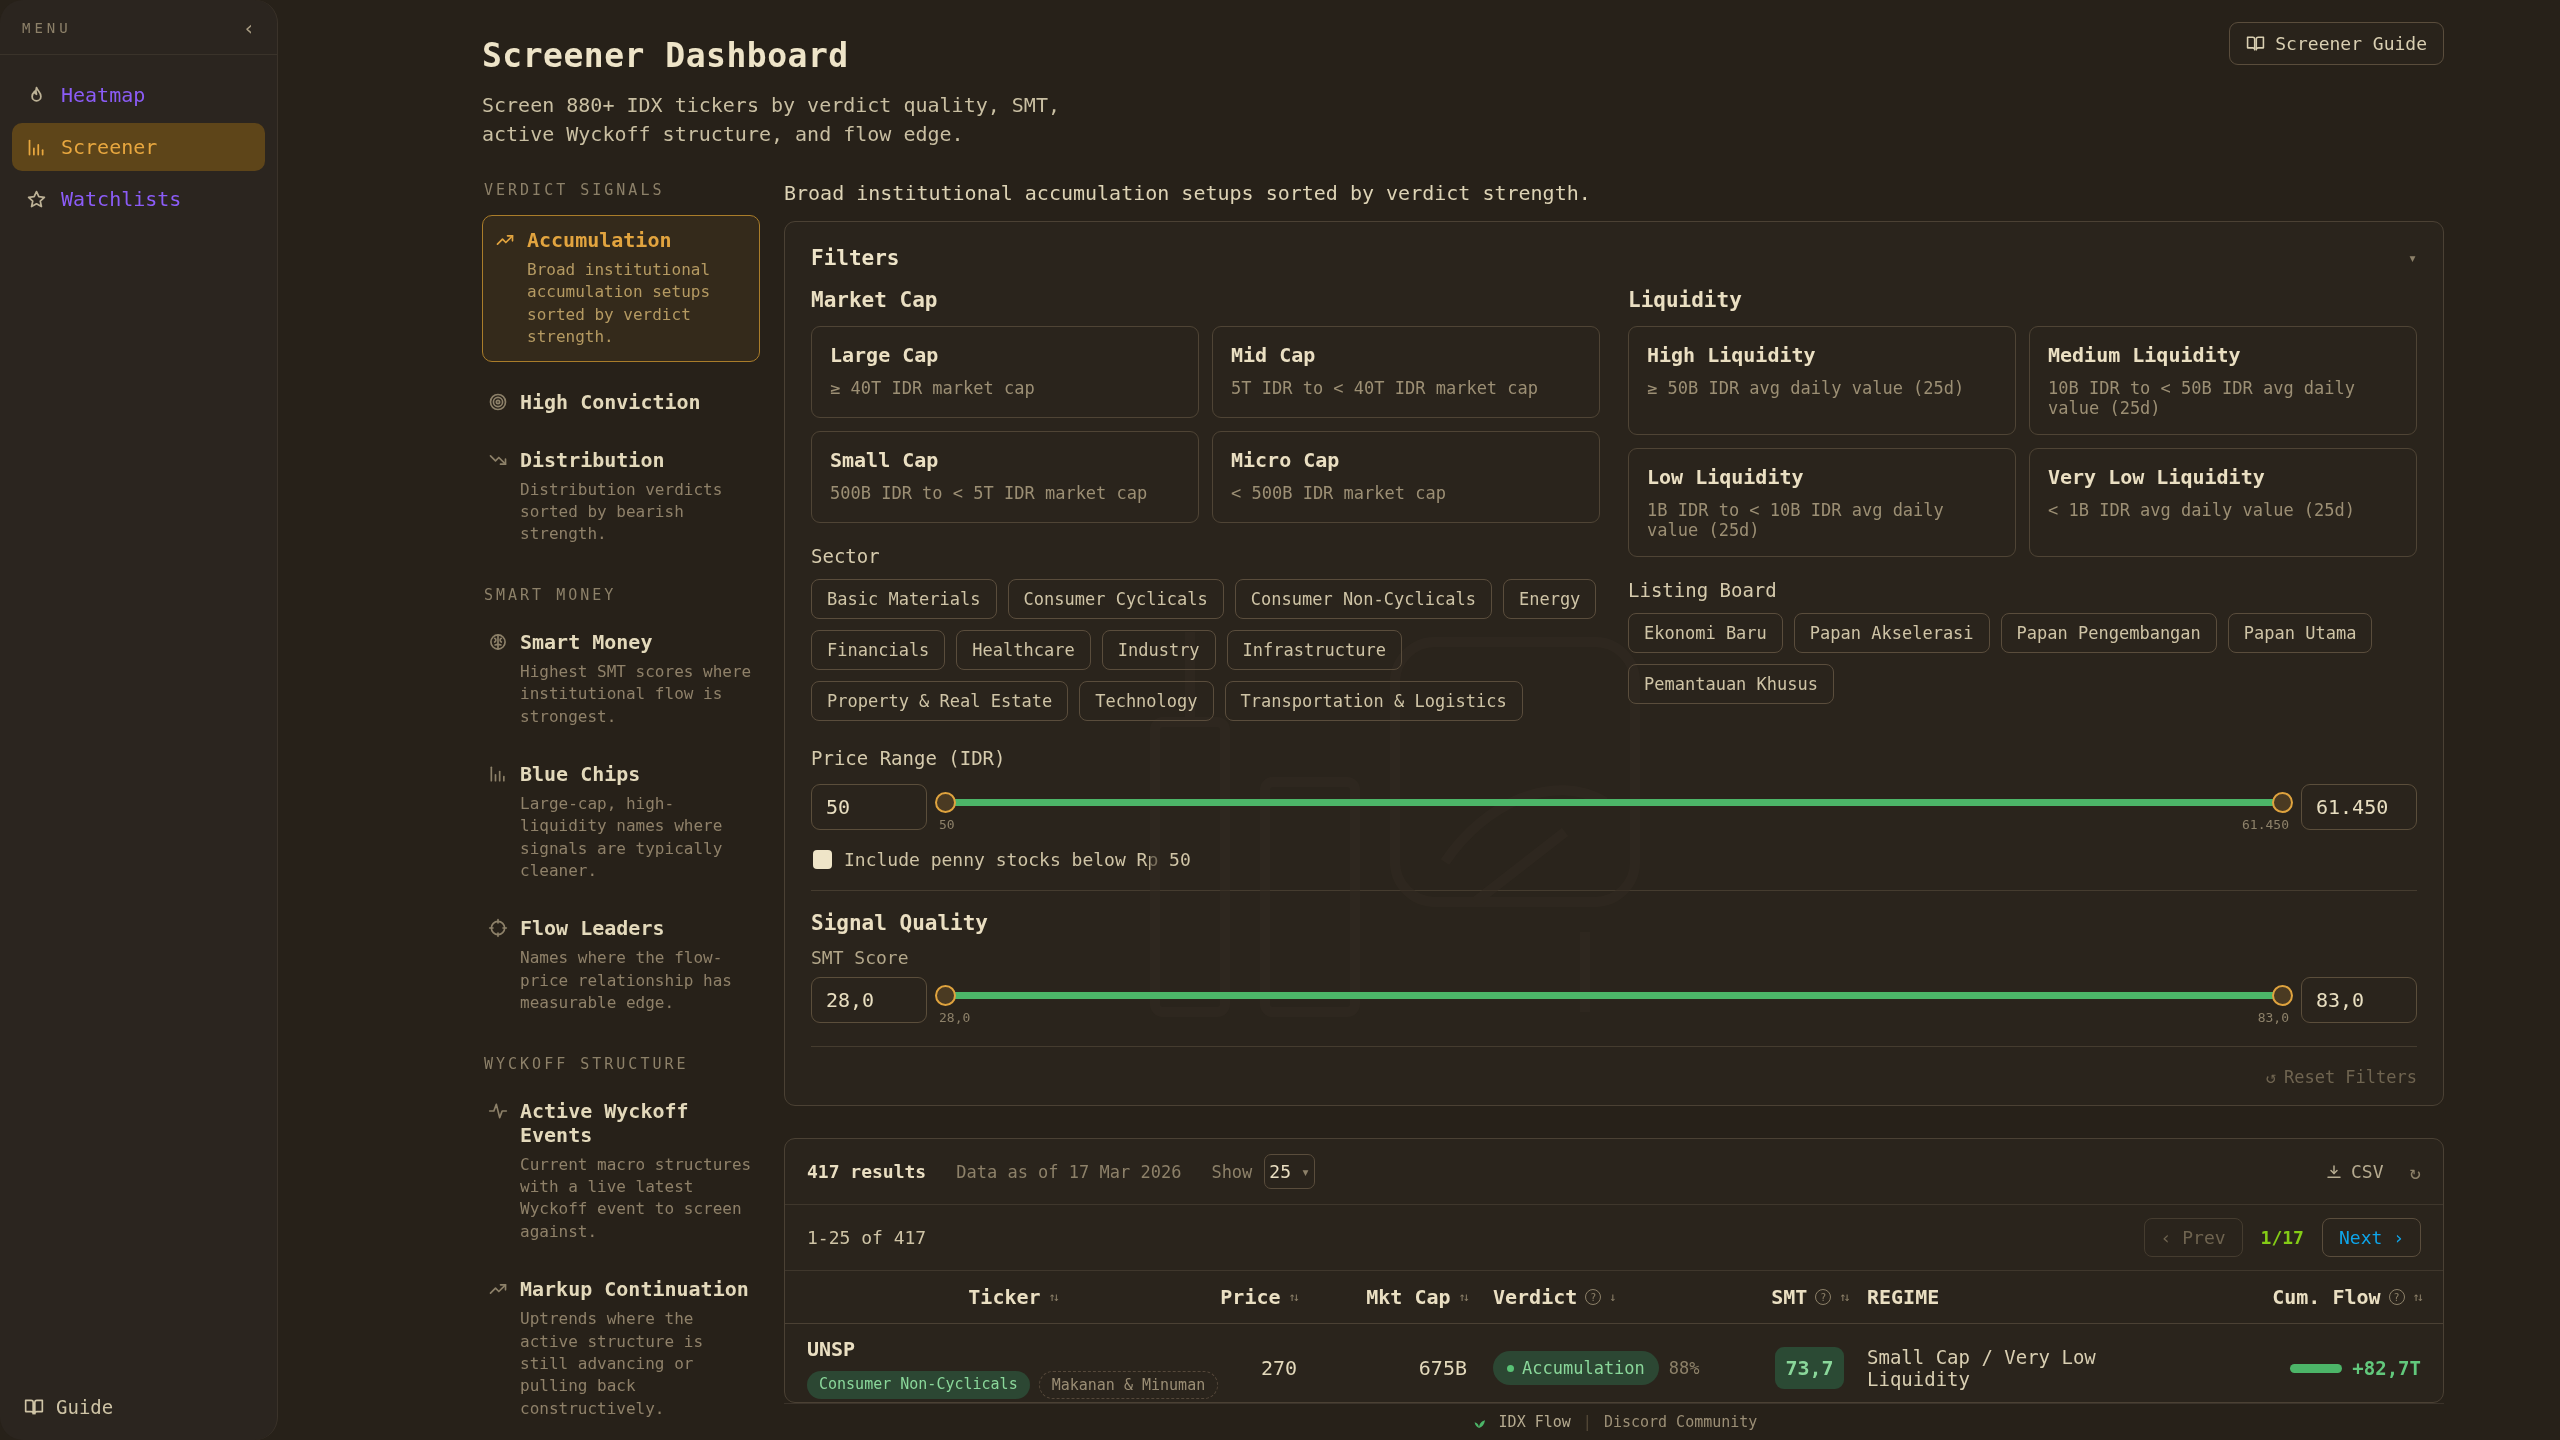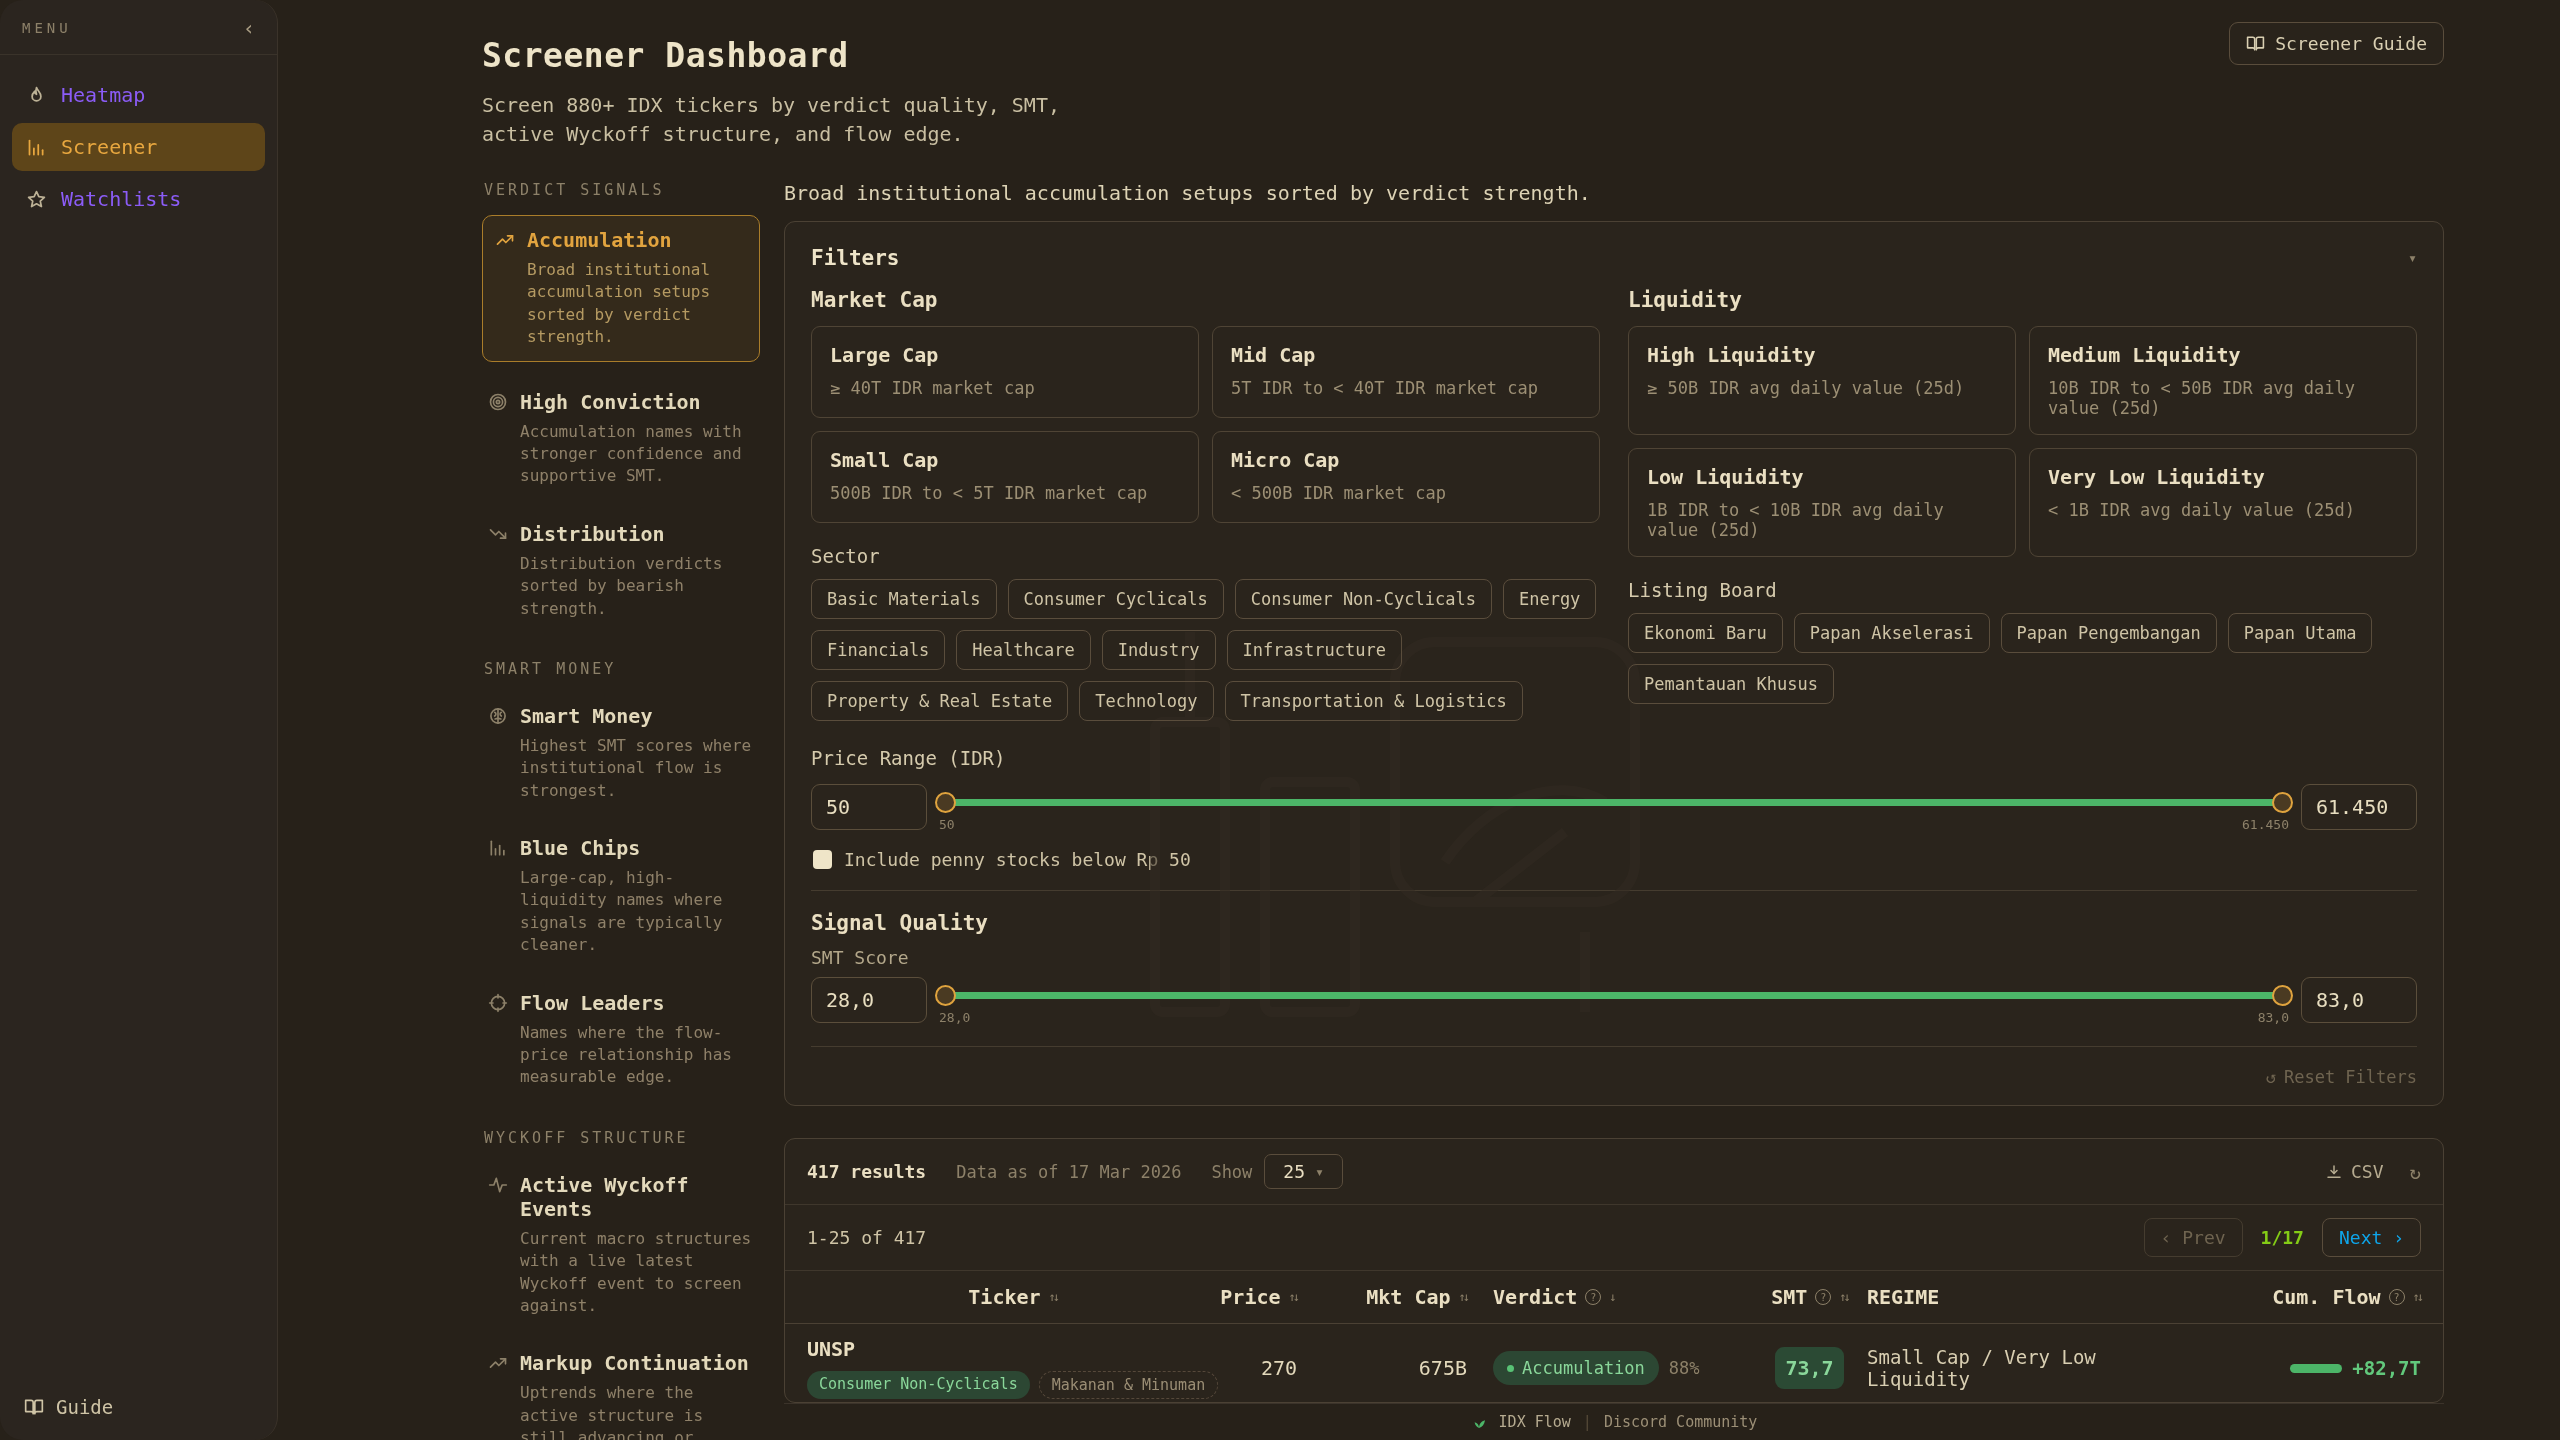--- a/index.html
+++ b/index.html
@@ -121,21 +121,21 @@
   .reset-link { display:flex; gap:8px; align-items:center; font-size:17px; color:#6f6450; cursor:pointer; }
 
   
   .results-panel { margin-top:32px; flex:1; min-height:0; }
   .res-head { display:flex; align-items:center; padding:15px 22px; border-bottom:1px solid #3f372c; }
   .res-count { font-size:18px; font-weight:bold; color:#eadfc2; }
   .res-asof { font-size:17px; color:#8d8169; margin-left:30px; }
   .res-show { font-size:17px; color:#8d8169; margin-left:30px; }
   .select {
     display:inline-flex; align-items:center; gap:10px; margin-left:12px;
-    border:1px solid #5a4d3c; border-radius:7px; padding:6px 18px; color:#eadfc2; font-size:18px; cursor:pointer;
+    border:1px solid #5a4d3c; border-radius:7px; padding:6px 4px; color:#eadfc2; font-size:18px; cursor:pointer;
   }
   .res-right { margin-left:auto; display:flex; align-items:center; gap:26px; }
   .csv-btn { display:flex; align-items:center; gap:8px; color:#b6ab90; font-size:18px; cursor:pointer; }
   .refresh { color:#8d8169; font-size:19px; cursor:pointer; }
 
   .pag-row { display:flex; align-items:center; padding:13px 22px; border-bottom:1px solid #3f372c; }
   .pag-range { font-size:18px; color:#cfc4a6; }
   .pag-right { margin-left:auto; display:flex; align-items:center; gap:18px; }
   .pg-btn { border:1px solid #5a4d3c; border-radius:8px; padding:8px 16px; font-size:18px; color:#0ea5e9; cursor:pointer; }
   .pg-btn.disabled { border-color:#453c2f; color:#6f6450; }
@@ -270,21 +270,20 @@
         <div class="sn-item">
           <span class="sicon">
             <svg width="20" height="20" viewBox="0 0 24 24" fill="none" stroke="currentColor" stroke-width="2">
                 <circle cx="12" cy="12" r="9"></circle>
                 <circle cx="12" cy="12" r="5.5"></circle>
                 <circle cx="12" cy="12" r="2"></circle>
               </svg>
           </span>
           <div>
             <div class="sn-title">High Conviction</div>
-            <div class="sn-desc">Accumulation names with stronger confidence and supportive SMT.</div>
           </div>
         </div>
         <div class="sn-item">
           <span class="sicon">
             <svg width="20" height="20" viewBox="0 0 24 24" fill="none" stroke="currentColor" stroke-width="2" stroke-linecap="round" stroke-linejoin="round">
                 <polyline points="3 7 9 13 13 9 21 17"></polyline>
                 <polyline points="15 17 21 17 21 11"></polyline>
               </svg>
           </span>
           <div>

